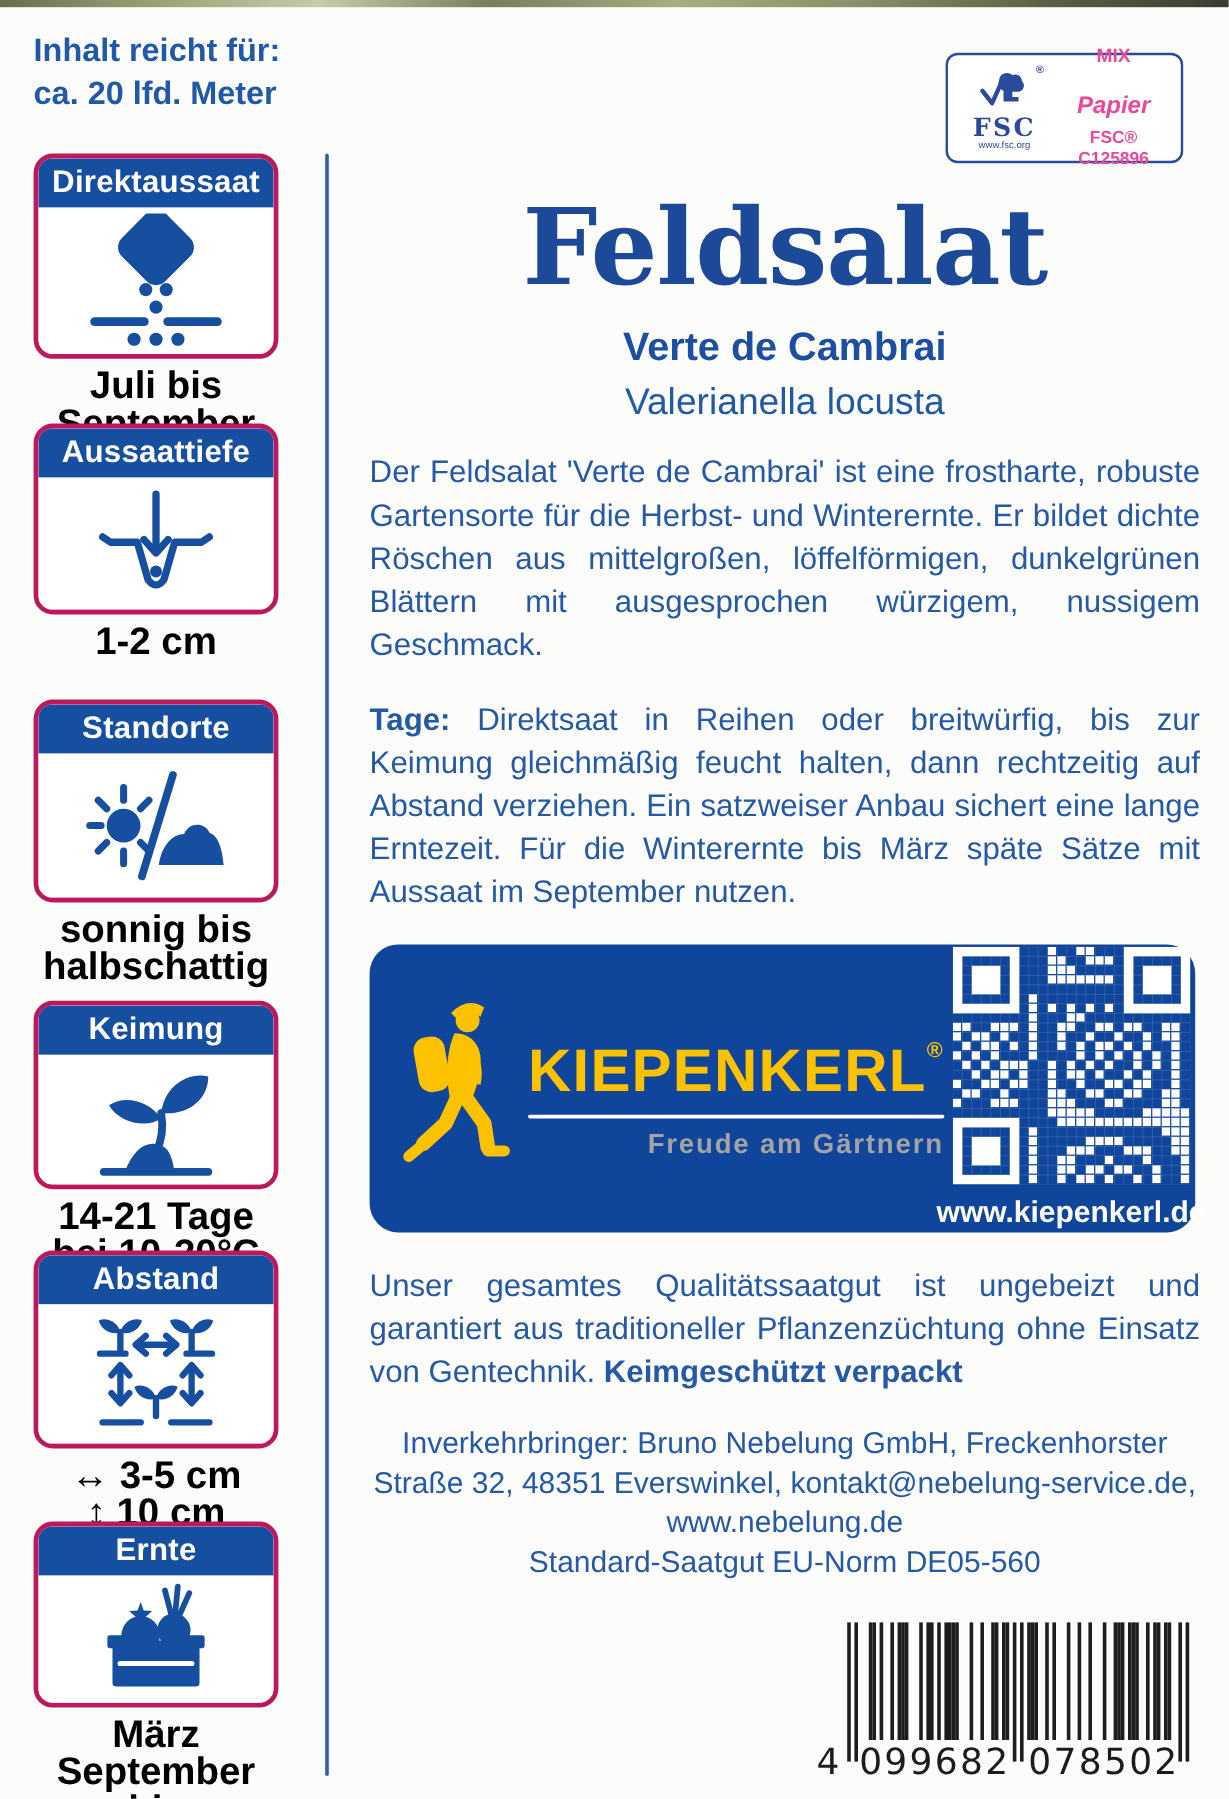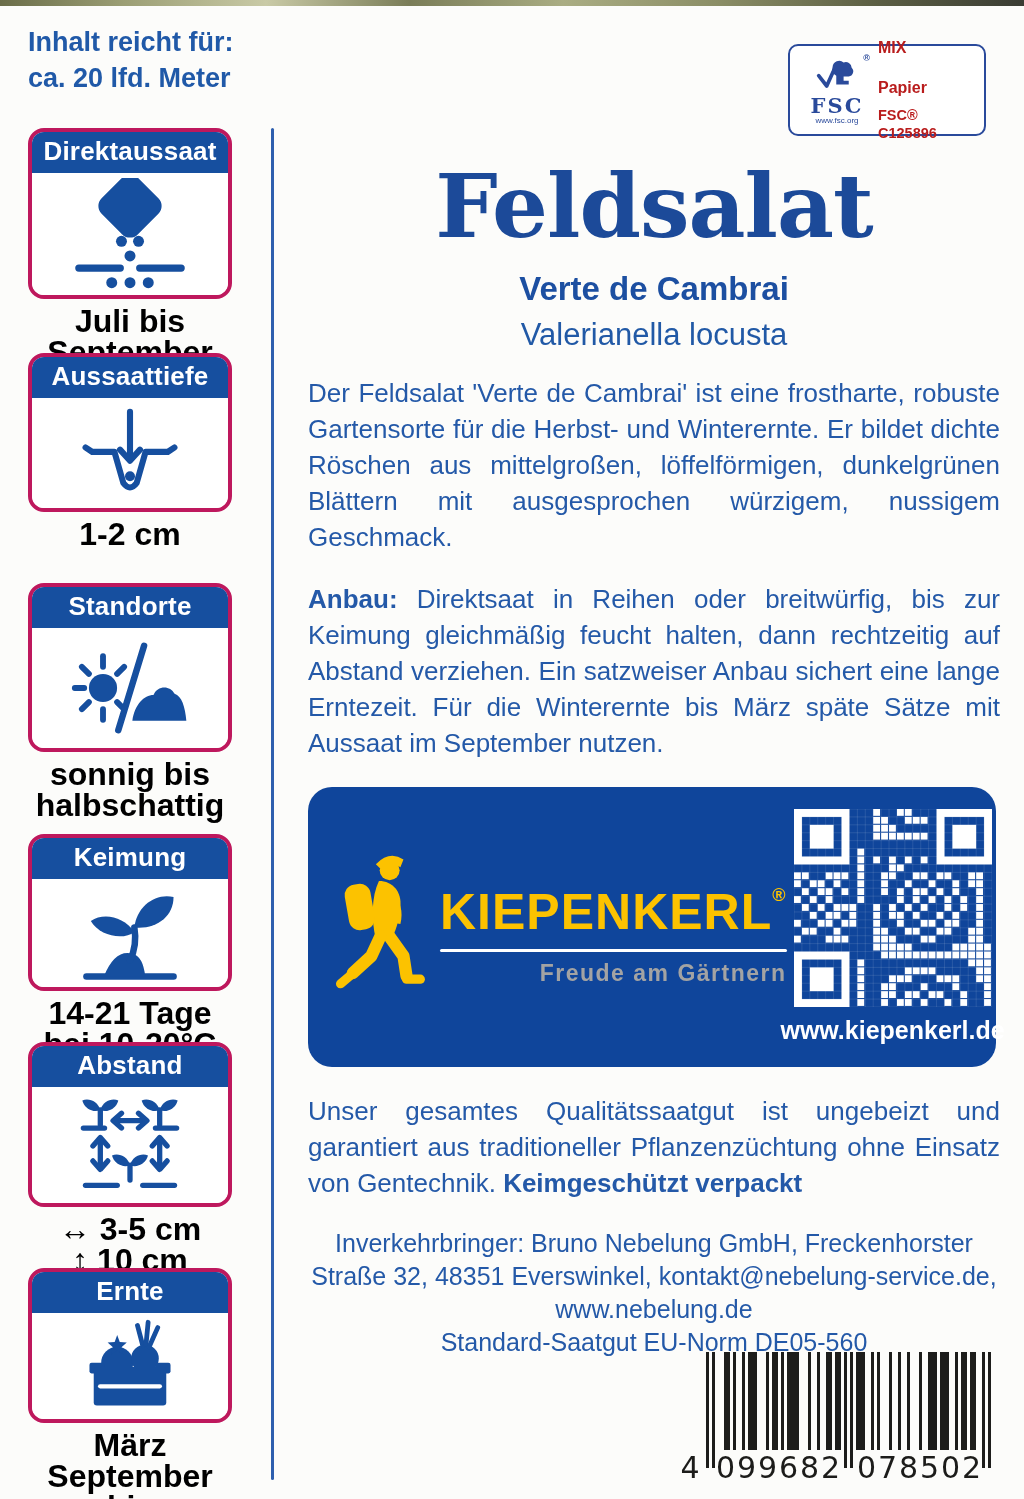--- a/index.html
+++ b/index.html
@@ -39,37 +39,37 @@
   .right-col{position:absolute;left:308px;top:0;width:692px;}
   .fsc-badge{
     position:absolute;left:480px;top:44px;width:198px;height:92px;
     border:2.5px solid #2a4a9b;border-radius:10px;background:#fff;
     display:flex;align-items:center;box-sizing:border-box;padding:4px 6px;
   }
   .fsc-left{width:82px;display:flex;flex-direction:column;align-items:center;position:relative;}
   .fsc-reg{position:absolute;top:-2px;right:8px;font-size:9px;color:#2a4a9b;font-weight:bold;}
   .fsc-acr{font-family:"DejaVu Serif", serif;font-weight:bold;font-size:21px;color:#2a4a9b;letter-spacing:2px;line-height:20px;margin-top:1px;}
   .fsc-url{font-size:8px;color:#2a4a9b;}
-  .fsc-right{flex:1;text-align:left;color:#b91c1c;font-weight:bold;}
+  .fsc-right{flex:1;text-align:center;color:#ec4899;font-weight:bold;}
   .fsc-mix{font-size:16px;line-height:20px;}
-  .fsc-mat{font-size:16px;line-height:20px;margin-top:20px;}
+  .fsc-mat{font-size:20px;line-height:20px;margin-top:20px;font-style:italic;}
   .fsc-lic{font-size:14.5px;line-height:18px;margin-top:8px;}
   .title{
     margin:158px 0 0 0;text-align:center;color:#1c4a99;
     font-family:"DejaVu Serif", serif;font-weight:bold;font-size:88px;line-height:96px;letter-spacing:-1px;
   }
   .variety{margin-top:16px;text-align:center;color:#1c4fa1;font-weight:bold;font-size:33px;line-height:38px;}
   .botanical{margin-top:9px;text-align:center;color:#2159a6;font-size:31px;line-height:36px;}
   .para{
     margin-top:22px;color:#2459a8;font-size:26px;line-height:36px;text-align:justify;
   }
   .para b, .para .bold{font-weight:bold;}
   
   .brand-panel{
-    margin-top:24px;width:688px;height:280px;background:#0f459b;border-radius:24px;
+    margin-top:24px;width:688px;height:240px;background:#0f459b;border-radius:24px;
     box-sizing:border-box;padding:24px 28px;display:flex;align-items:center;justify-content:space-between;
   }
   .brand-left{display:flex;align-items:center;gap:12px;}
   .brand-textcol{display:flex;flex-direction:column;}
   .brand-word{color:#fcc200;font-weight:bold;font-size:50px;letter-spacing:1px;line-height:54px;white-space:nowrap;}
   .brand-word sup{font-size:18px;vertical-align:28px;}
   .brand-rule{height:3px;background:#fff;margin:10px 0 8px 0;border-radius:2px;}
   .brand-slogan{color:#a3a3a3;font-weight:bold;font-size:23px;letter-spacing:1.5px;text-align:right;}
   .qr-col{display:flex;flex-direction:column;align-items:center;width:212px;}
   .qr-url{color:#fff;font-weight:bold;font-size:25px;margin-top:9px;}
@@ -268,21 +268,21 @@
       <div class="fsc-lic">FSC® C125896</div>
     </div>
   </div>
 
   <h1 class="title">Feldsalat</h1>
   <div class="variety">Verte de Cambrai</div>
   <div class="botanical">Valerianella locusta</div>
 
   <p class="para">Der Feldsalat 'Verte de Cambrai' ist eine frostharte, robuste Gartensorte für die Herbst- und Winterernte. Er bildet dichte Röschen aus mittelgroßen, löffelförmigen, dunkelgrünen Blättern mit ausgesprochen würzigem, nussigem Geschmack.</p>
 
-  <p class="para"><b>Anbau:</b><span> Direktsaat in Reihen oder breitwürfig, bis zur Keimung gleichmäßig feucht halten, dann rechtzeitig auf Abstand verziehen. Ein satzweiser Anbau sichert eine lange Erntezeit. Für die Winterernte bis März späte Sätze mit Aussaat im September nutzen.</span></p>
+  <p class="para"><b>Tage:</b><span> Direktsaat in Reihen oder breitwürfig, bis zur Keimung gleichmäßig feucht halten, dann rechtzeitig auf Abstand verziehen. Ein satzweiser Anbau sichert eine lange Erntezeit. Für die Winterernte bis März späte Sätze mit Aussaat im September nutzen.</span></p>
 
   <div class="brand-panel">
     <div class="brand-left">
       <svg width="92" height="168" viewBox="0 0 60 100">
         <g fill="#fcc200">
           <circle cx="35" cy="13" r="6.5"></circle>
           <path d="M26 9 Q35 0 44 6 L42 11 Q35 6 29 12 Z"></path>
           <path d="M28 20 C37 20 43 27 42 37 C41 46 39 53 36 58 L26 58 C23 46 23 30 28 20 Z"></path>
           <rect x="7" y="22" width="17" height="30" rx="7" transform="rotate(-10 15 37)"></rect>
           <path d="M37 27 C42 33 44 40 42 48 L36 47 C38 40 36 33 33 29 Z"></path>

